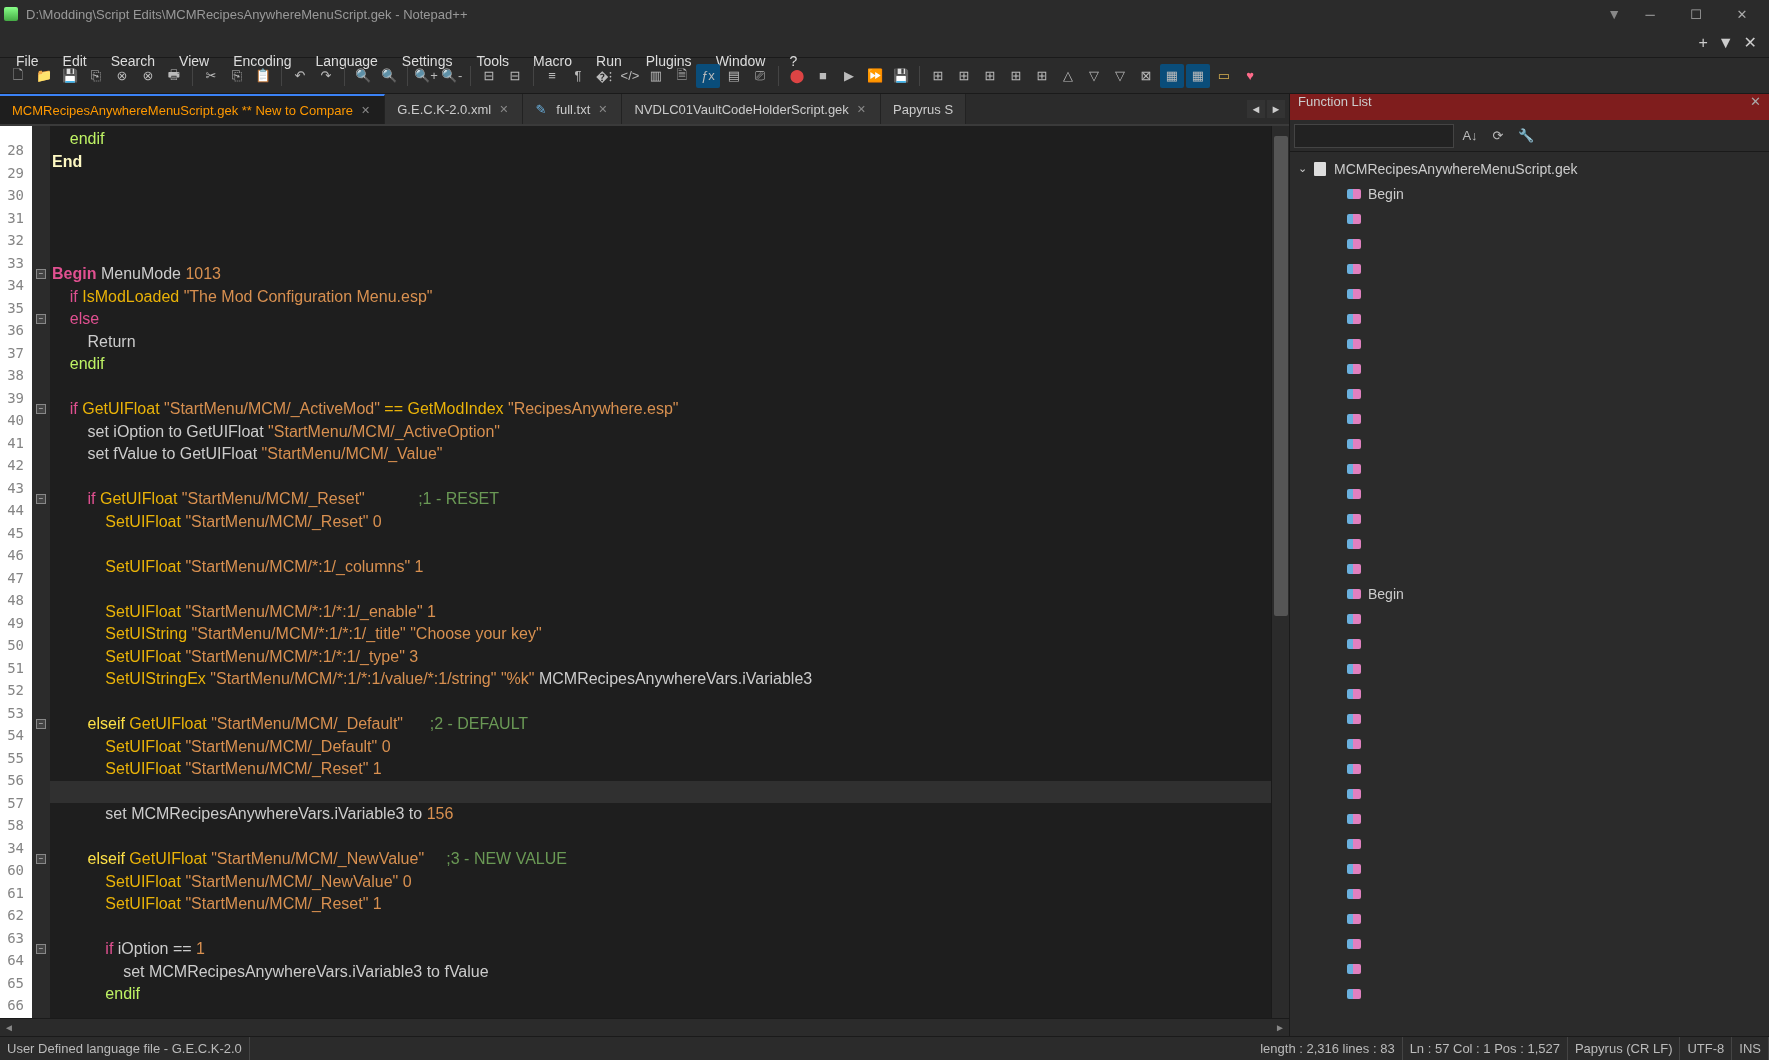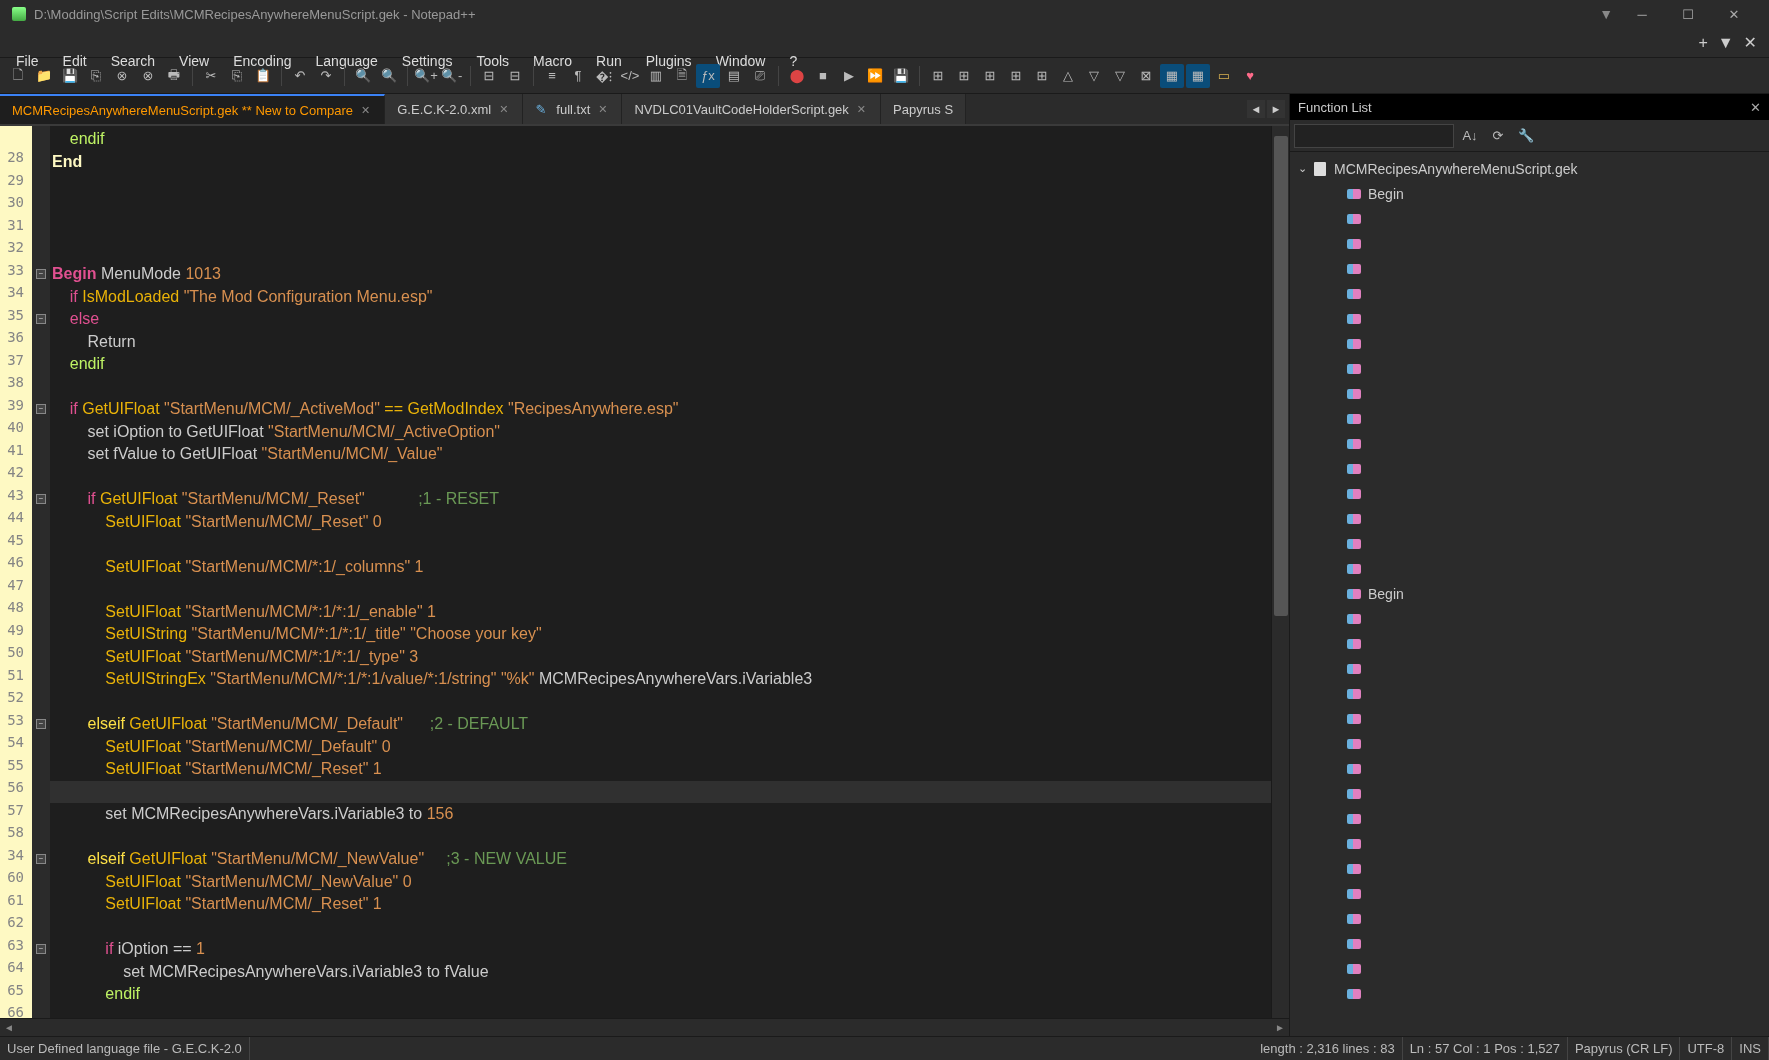--- a/index.html
+++ b/index.html
@@ -1,18 +1,18 @@
 <!DOCTYPE html>
 <html><head>
 <meta charset="utf-8">
 <style>
 * { margin: 0; padding: 0; box-sizing: border-box; font-family: 'Segoe UI', Tahoma, sans-serif; }
 body { background: #2b2b2b; color: #ccc; font-size: 13px; overflow: hidden; width: 1769px; height: 1060px; }
 
-.titlebar { height: 28px; background: #2b2b2b; display: flex; align-items: center; padding: 0 12px; color: #999; font-size: 13px; }
+.titlebar { height: 28px; background: #2b2b2b; display: flex; align-items: center; padding: 0 4px; color: #999; font-size: 13px; }
 .titlebar-icon { width: 14px; height: 14px; background: linear-gradient(#8f8, #4a4); margin-right: 8px; border-radius: 2px; }
 .titlebar-spacer { flex: 1; }
 .titlebar-btn { width: 46px; height: 28px; display: flex; align-items: center; justify-content: center; color: #aaa; cursor: pointer; }
 .titlebar-arrow { color: #888; margin: 0 6px; font-size: 14px; }
 
 .menubar { height: 30px; background: #2b2b2b; display: flex; align-items: center; padding: 0 4px; border-bottom: 1px solid #1a1a1a; }
 .menu-item { padding: 4px 12px; color: #ddd; cursor: pointer; font-size: 14px; }
 .menubar-right { margin-left: auto; display: flex; align-items: center; padding-right: 8px; gap: 10px; color: #ccc; font-size: 16px; }
 
 .toolbar { height: 36px; background: #2b2b2b; display: flex; align-items: center; padding: 4px 6px; gap: 2px; border-bottom: 1px solid #1a1a1a; }
@@ -29,21 +29,21 @@
 .tabbar { height: 32px; background: #2b2b2b; display: flex; align-items: stretch; border-bottom: 2px solid #3a3a3a; overflow: hidden; }
 .tab { display: flex; align-items: center; padding: 0 12px; background: #333; border-right: 1px solid #222; cursor: pointer; font-size: 13px; color: #ccc; gap: 6px; white-space: nowrap; }
 .tab.active { background: #1e1e1e; border-top: 2px solid #3b82f6; }
 .tab.active .tab-text { color: #f90; }
 .tab-close { color: #888; font-size: 11px; padding: 2px; }
 .tab-pencil { color: #6ab0de; margin-right: 4px; }
 .tab-nav { display: flex; align-items: center; gap: 2px; padding: 0 4px; }
 .tab-nav-btn { width: 18px; height: 18px; background: #333; display: flex; align-items: center; justify-content: center; cursor: pointer; font-size: 11px; }
 
 .editor-body { flex: 1; display: flex; background: #1e1e1e; position: relative; overflow: hidden; }
-.gutter { background: #fef9c3; padding: 20px 0; }
+.gutter { background: #ffffff; padding: 13px 0; }
 .line-num { height: 22.5px; color: #858585; font-family: Consolas, monospace; font-size: 14px; text-align: right; padding: 0 8px 0 4px; min-width: 32px; line-height: 22.5px; }
 .fold-col { width: 18px; background: #2b2b2b; padding: 2px 0; }
 .fold-mark { height: 22.5px; display: flex; align-items: center; justify-content: center; }
 .fold-box { width: 10px; height: 10px; border: 1px solid #888; background: #444; display: flex; align-items: center; justify-content: center; font-size: 8px; color: #ccc; line-height: 1; }
 
 .code-area { flex: 1; font-family: Consolas, monospace; font-size: 16px; line-height: 22.5px; padding: 2px 0; white-space: pre; position: relative; }
 .code-line { height: 22.5px; padding-left: 2px; }
 .code-line.current { background: #303030; }
 .kw-begin { color: #e05090; font-weight: bold; }
 .kw-end { color: #fef9c3; font-weight: bold; }
@@ -58,21 +58,21 @@
 .num { color: #d89050; }
 .cmt { color: #6a9955; }
 
 .hscroll { height: 18px; background: #2b2b2b; border-top: 1px solid #1a1a1a; display: flex; align-items: center; }
 .hscroll-btn { width: 18px; height: 18px; display: flex; align-items: center; justify-content: center; color: #888; cursor: pointer; font-size: 10px; }
 .hscroll-track { flex: 1; height: 14px; background: #2b2b2b; }
 .vscroll { width: 18px; background: #2b2b2b; border-left: 1px solid #1a1a1a; position: relative; }
 .vscroll-thumb { position: absolute; width: 14px; left: 2px; background: #555; border-radius: 2px; }
 
 .func-panel { width: 480px; background: #2b2b2b; border-left: 1px solid #1a1a1a; display: flex; flex-direction: column; }
-.func-header { height: 26px; display: flex; align-items: center; padding: 0 8px; background: #000000; font-size: 13px; }
+.func-header { height: 26px; display: flex; align-items: flex-start; padding: 0 8px; background: #7f1d1d; font-size: 13px; }
 .func-close { margin-left: auto; cursor: pointer; color: #aaa; }
 .func-toolbar { height: 32px; display: flex; align-items: center; padding: 4px; gap: 4px; border-bottom: 1px solid #1a1a1a; }
 .func-search { flex: 1; height: 24px; background: #222; border: 1px solid #444; color: #ccc; padding: 0 6px; max-width: 160px; }
 .func-tool { width: 24px; height: 24px; display: flex; align-items: center; justify-content: center; cursor: pointer; color: #bbb; }
 .func-tree { flex: 1; overflow: auto; padding: 4px 0; }
 .tree-row { height: 25px; display: flex; align-items: center; padding-left: 8px; cursor: pointer; font-size: 14px; }
 .tree-toggle { width: 14px; font-size: 11px; color: #ccc; }
 .tree-icon { width: 16px; height: 16px; margin-right: 6px; display: flex; align-items: center; justify-content: center; }
 .file-icon { background: #ddd; width: 12px; height: 14px; border-radius: 1px; }
 .func-icon { width: 14px; height: 10px; background: linear-gradient(90deg, #6ab0de 40%, #e080c0 40%); border-radius: 2px; }

